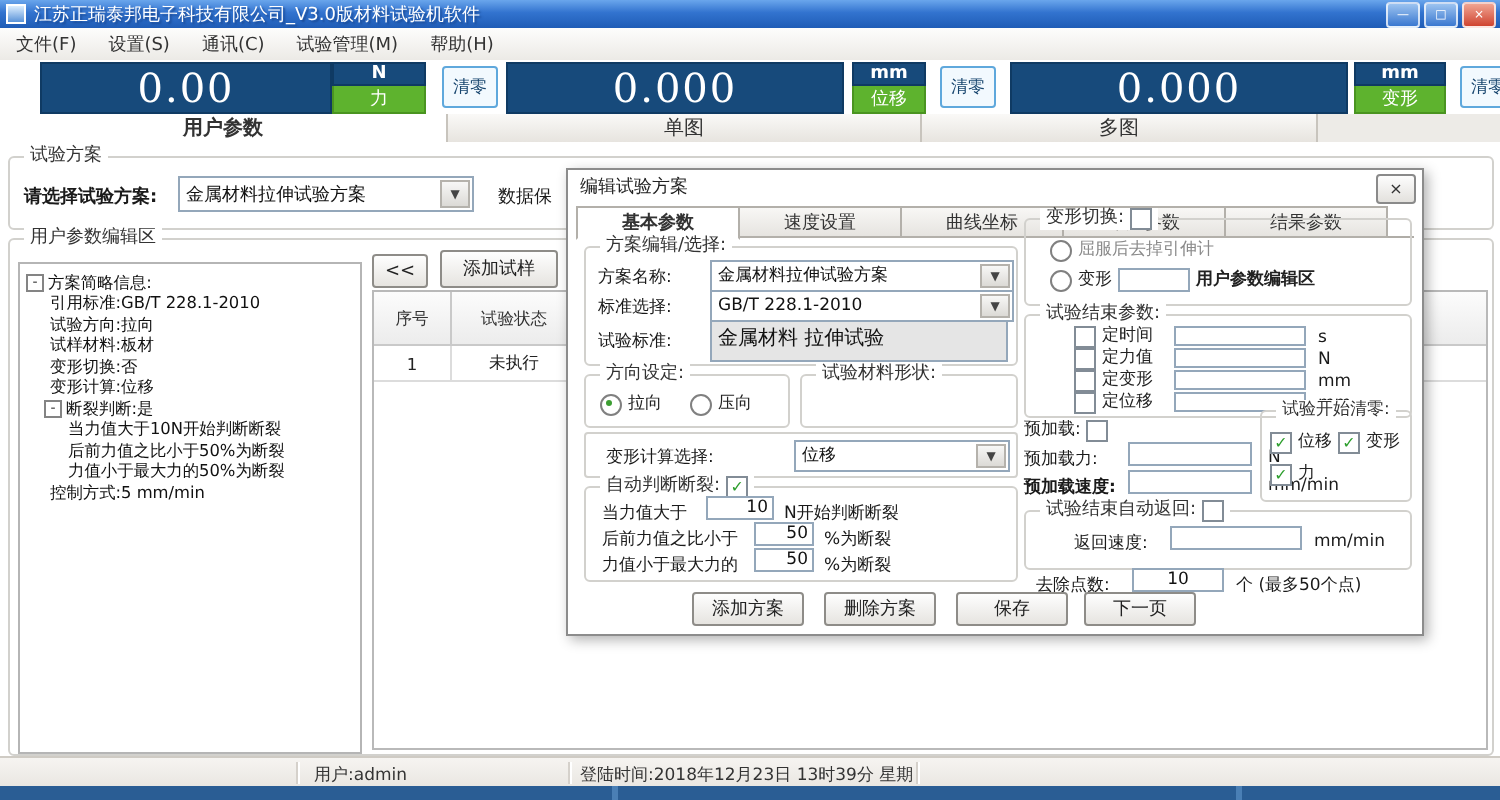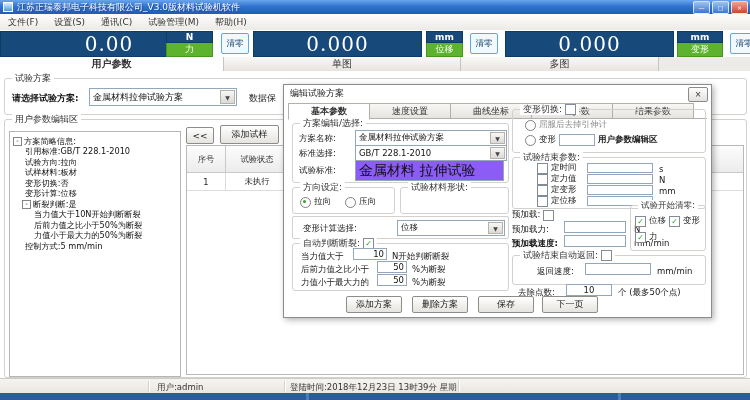--- a/index.html
+++ b/index.html
@@ -48,21 +48,21 @@
   .lbl9{font-size:9px;}
   
   .combo{position:absolute;background:#fff;border:1px solid #94a7ba;display:flex;align-items:center;
          padding-left:3px;font-size:8.5px;color:#111;white-space:nowrap;overflow:hidden;}
   .combo .arr{position:absolute;right:1px;top:1px;bottom:1px;width:13px;
               background:linear-gradient(#f7f7f6,#dcdad6);border:1px solid #b5b2ac;
               display:flex;align-items:center;justify-content:center;font-size:6px;color:#444;}
   .txt{position:absolute;border:1px solid #94a7ba;background:#fff;font-size:8.5px;height:12px;
        padding:0 2px;font-family:"DejaVu Sans",sans-serif;color:#111;box-sizing:border-box;}
   .txt.r{text-align:right;} .txt.c{text-align:center;}
-  .tarea{position:absolute;border:1px solid #94a7ba;background:#8b5cf6;font-size:14px;
+  .tarea{position:absolute;border:1px solid #94a7ba;background:#e5e5e5;font-size:10px;
          padding:1px 3px;color:#111;white-space:nowrap;overflow:hidden;}
   .btn{position:absolute;background:linear-gradient(#fefefe,#e6e4e0);border:1px solid #8e8c88;
        border-radius:2px;display:flex;align-items:center;justify-content:center;
        color:#222;font-size:9px;white-space:nowrap;}
   .chk{display:inline-flex;width:9px;height:9px;border:1px solid #828c96;background:#fff;
        align-items:center;justify-content:center;font-size:8px;line-height:8px;color:#2c9e2c;
        flex:none;vertical-align:middle;}
   .rad{display:inline-block;width:9px;height:9px;border:1px solid #808080;border-radius:50%;
        background:#fff;position:relative;flex:none;vertical-align:middle;}
   .rad.on::after{content:"";position:absolute;left:2px;top:2px;width:3px;height:3px;
@@ -121,21 +121,21 @@
 
   <div class="menubar">
     <span class="menu-item">文件(F)</span>
     <span class="menu-item">设置(S)</span>
     <span class="menu-item">通讯(C)</span>
     <span class="menu-item">试验管理(M)</span>
     <span class="menu-item">帮助(H)</span>
   </div>
 
   <div class="disp-row">
-    <div class="vbox" style="left:0;width:144px;padding-left:36px;">0.00</div>
+    <div class="vbox" style="left:20px;width:144px;">0.00</div>
     <div class="ustack" style="left:166px;width:47px;">
       <span class="u">N</span>
       <span class="c">力</span>
     </div>
     <div class="clear-btn" style="left:221px;">清零</div>
 
     <div class="vbox" style="left:253px;width:167px;">0.000</div>
     <div class="ustack" style="left:426px;width:37px;">
       <span class="u">mm</span>
       <span class="c">位移</span>

